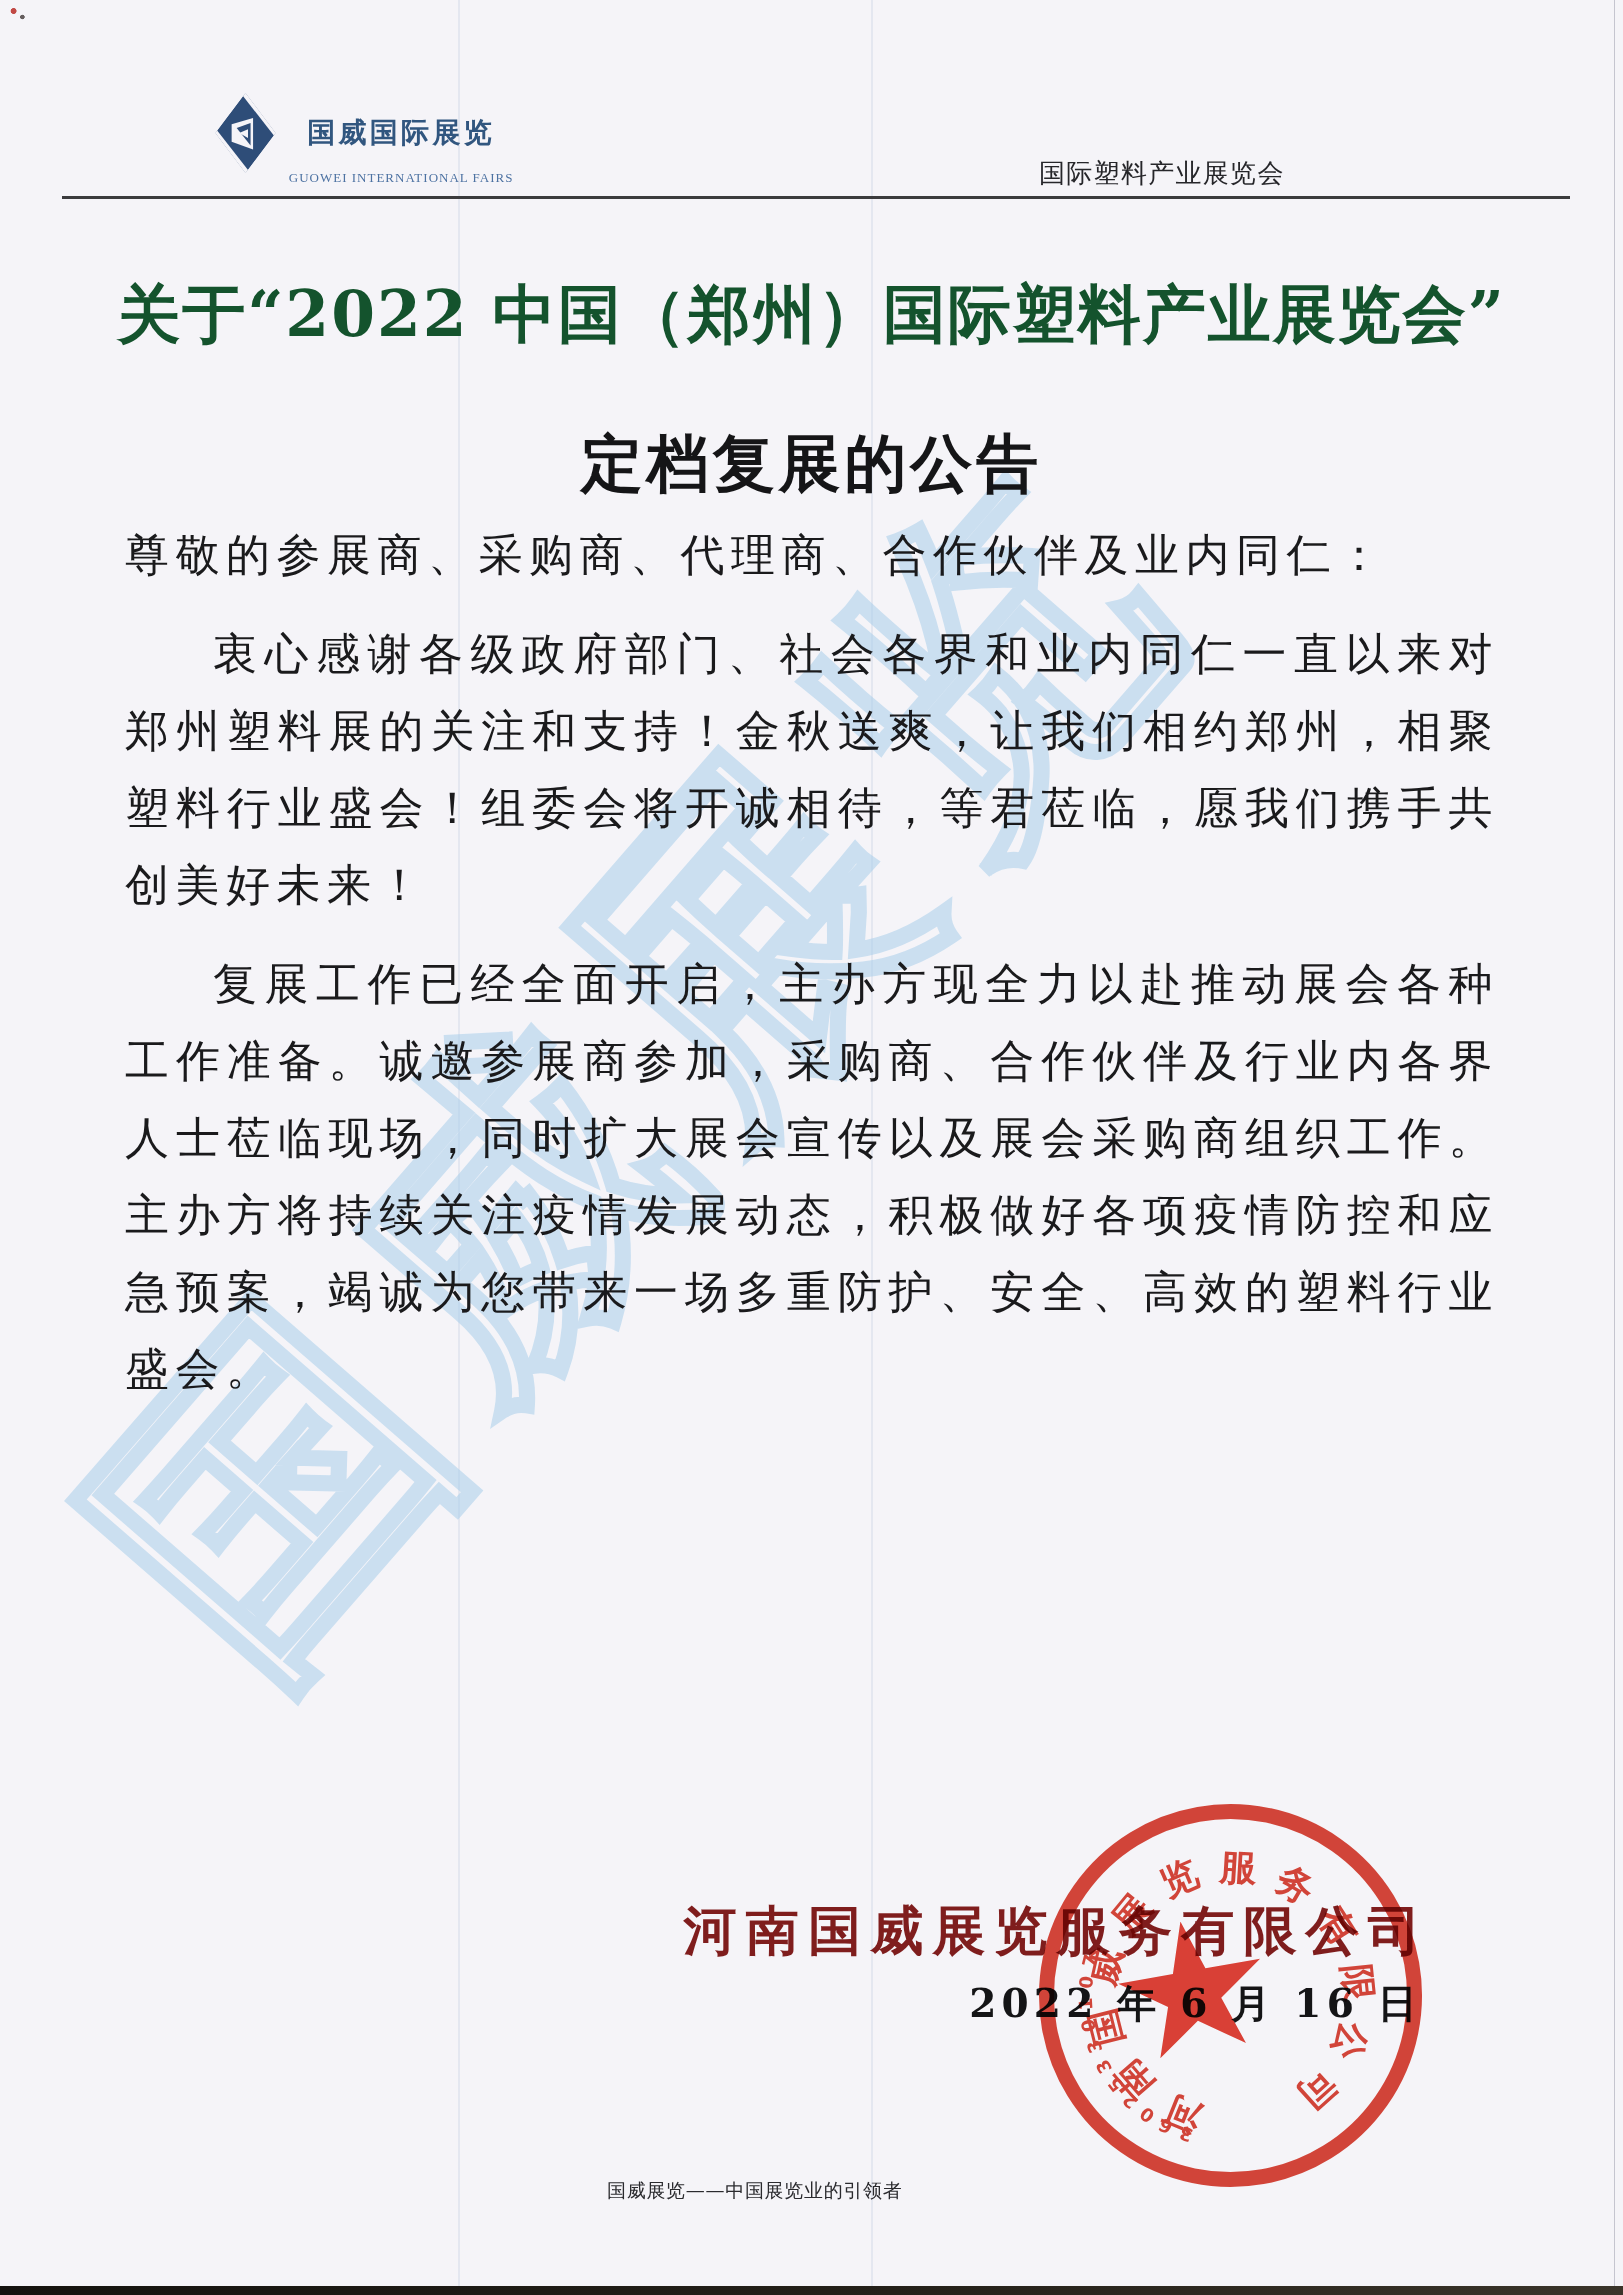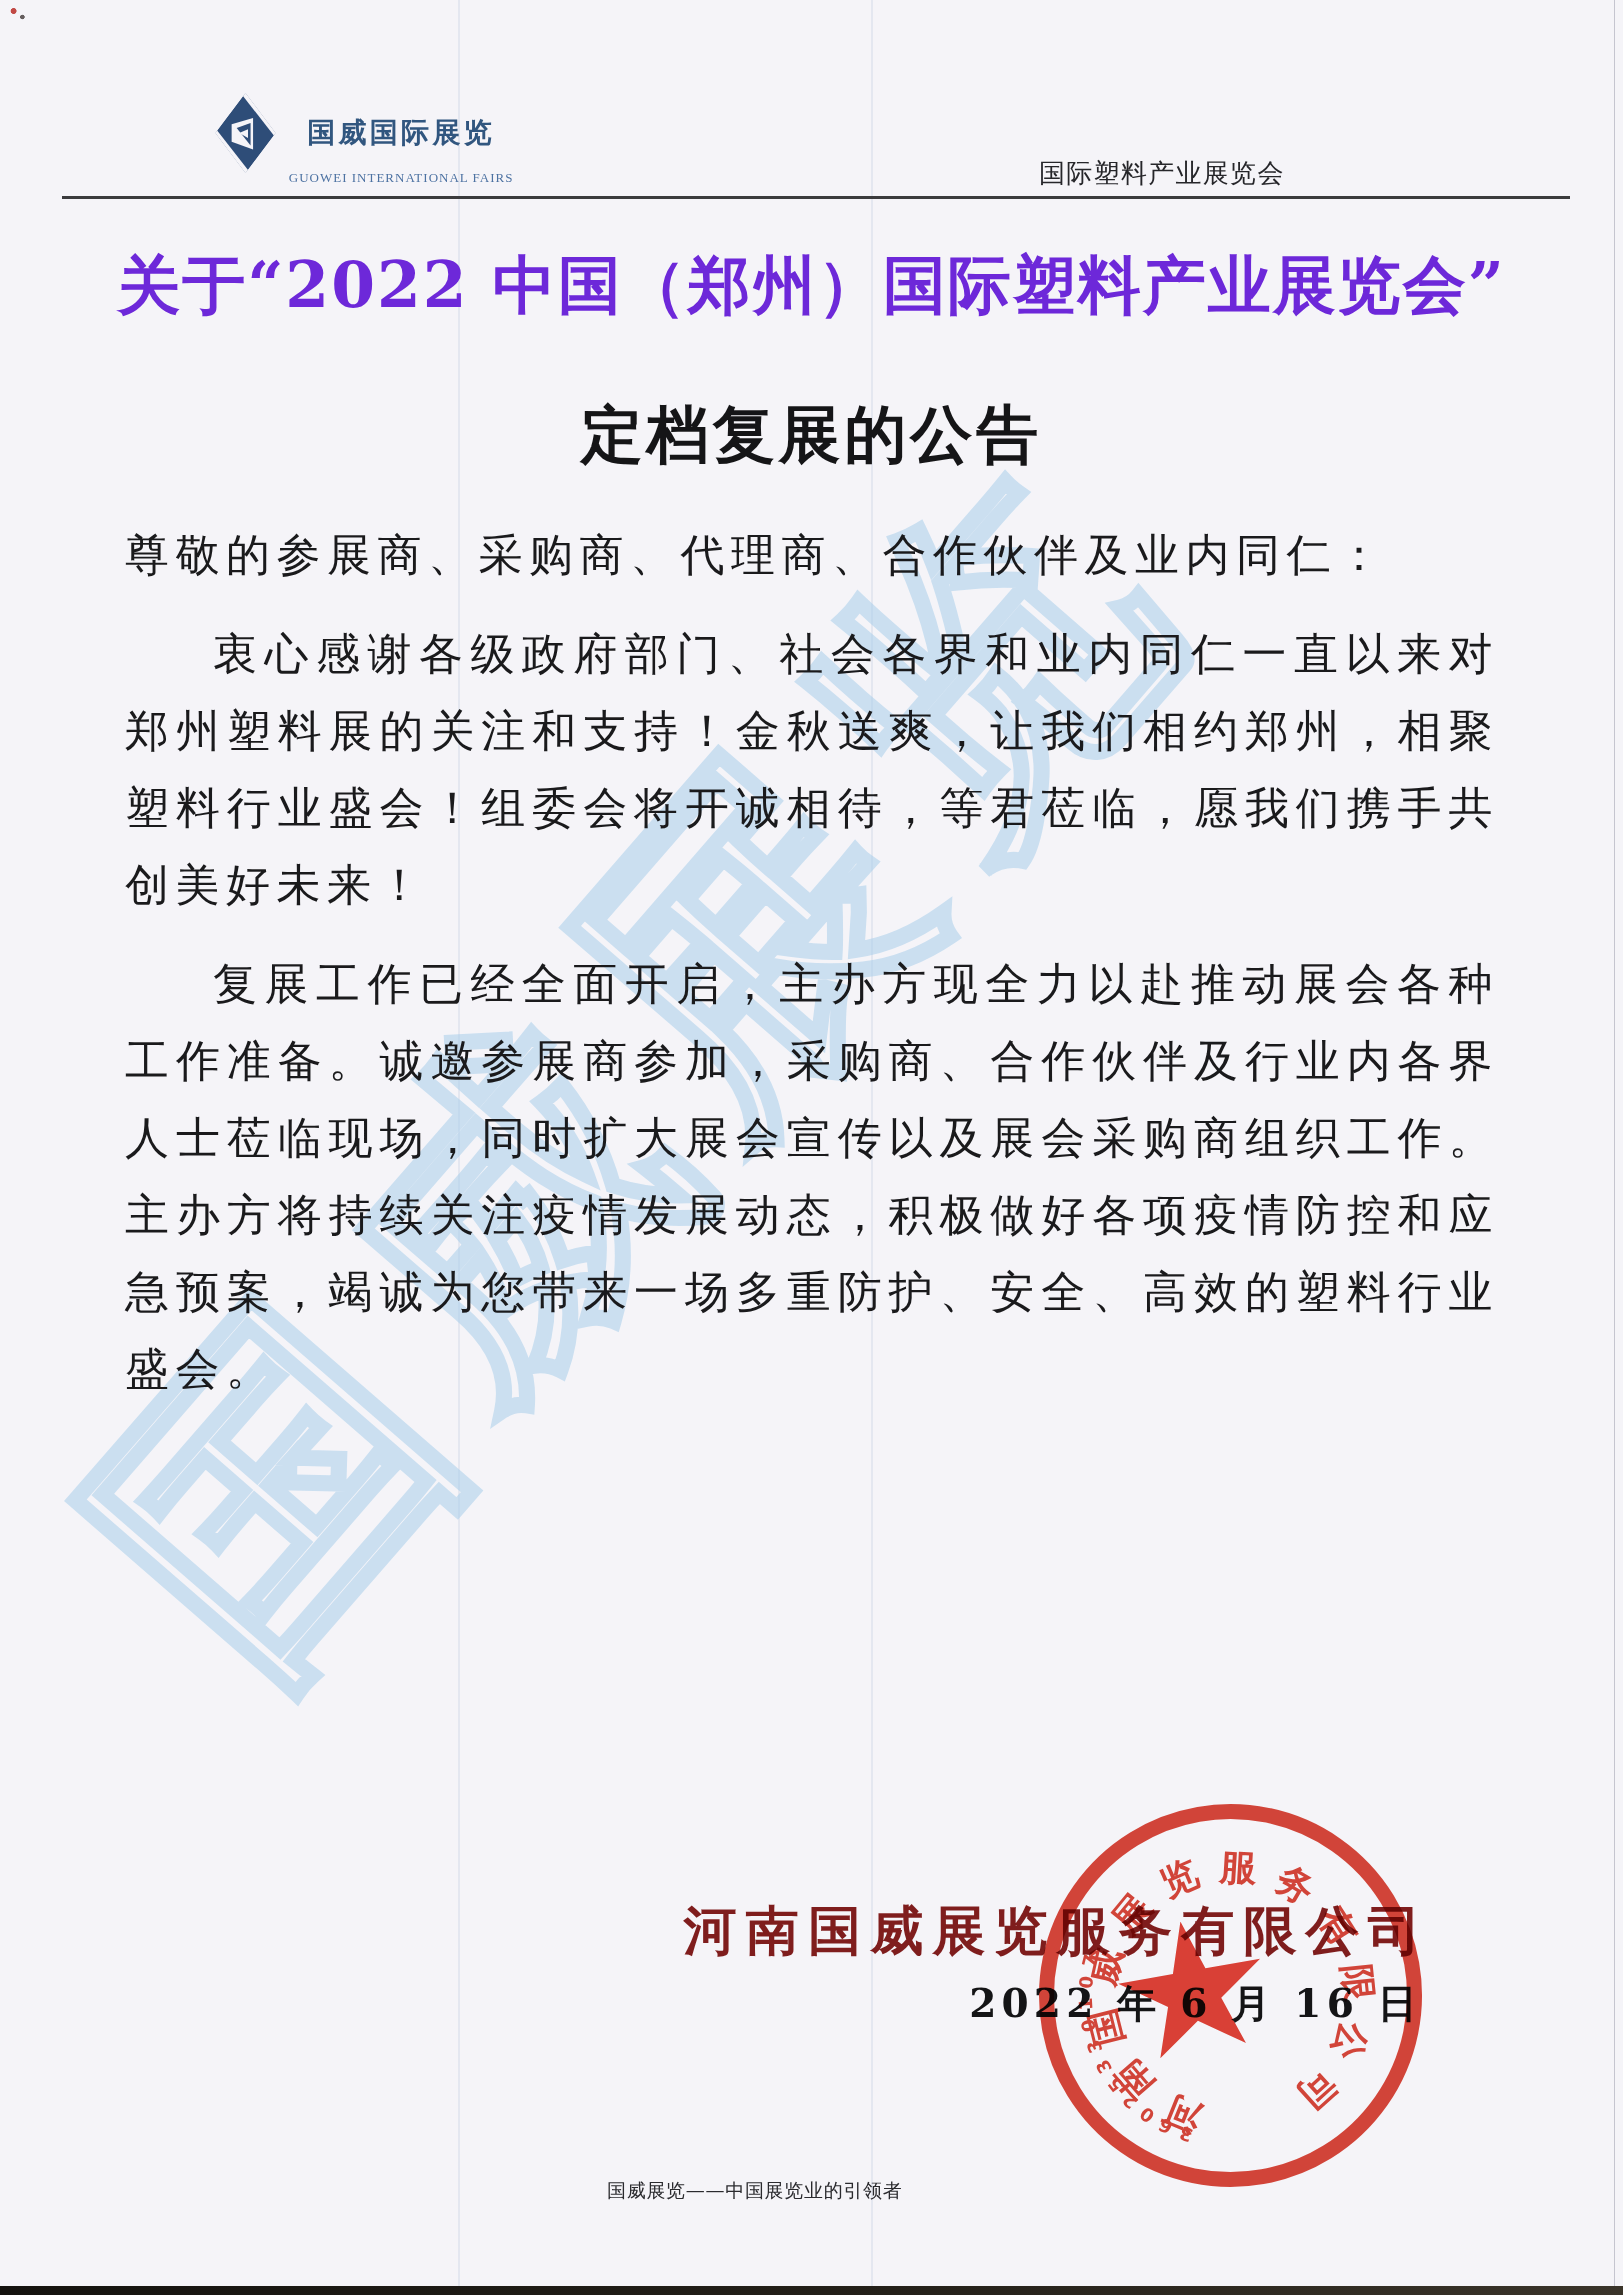--- a/index.html
+++ b/index.html
@@ -23,21 +23,21 @@
   .logo-icon{width:63px;height:86px;display:block;}
   .logo-text{margin-left:11.8px;padding-top:23.6px;text-align:center;}
   .logo-cn{font-family:"DejaVu Sans","Liberation Sans",sans-serif;
     font-size:28px;font-weight:700;color:#31567f;letter-spacing:3.3px;white-space:nowrap;}
   .logo-en{font-family:Liberation Serif, serif;
     font-size:13px;color:#4d72a2;letter-spacing:1px;margin-top:18px;white-space:nowrap;}
   .stationery{position:absolute;left:1039px;top:156px;font-size:26px;letter-spacing:1.3px;color:#26262a;white-space:nowrap;}
   .head-rule{position:absolute;left:62px;top:196px;width:1508px;height:2.6px;background:#3b3b3d;}
   
   .title-wrap{position:absolute;left:0;width:1623px;top:243px;text-align:center;}
-  .title-l1{font-size:63px;font-weight:700;letter-spacing:2px;white-space:nowrap;color:#6d28d9;}
+  .title-l1{font-size:63px;font-weight:700;letter-spacing:2px;white-space:nowrap;color:#14532d;margin-top:29px;}
   .title-l2{font-size:62px;font-weight:700;letter-spacing:3.9px;margin-top:64px;color:#151517;}
   
   .body-text{position:absolute;left:121px;top:512px;width:1382px;
     font-size:44px;line-height:77px;letter-spacing:6.5px;
     text-align:justify;text-justify:inter-ideograph;color:#1a1a1c;}
   .body-text p{margin:4px;}
   .body-text p.para{text-indent:2em;margin-top:22px;}
   
   .watermark{position:absolute;left:-85px;top:890px;width:1446px;height:353px;
     transform:rotate(-49deg);transform-origin:50% 50%;

